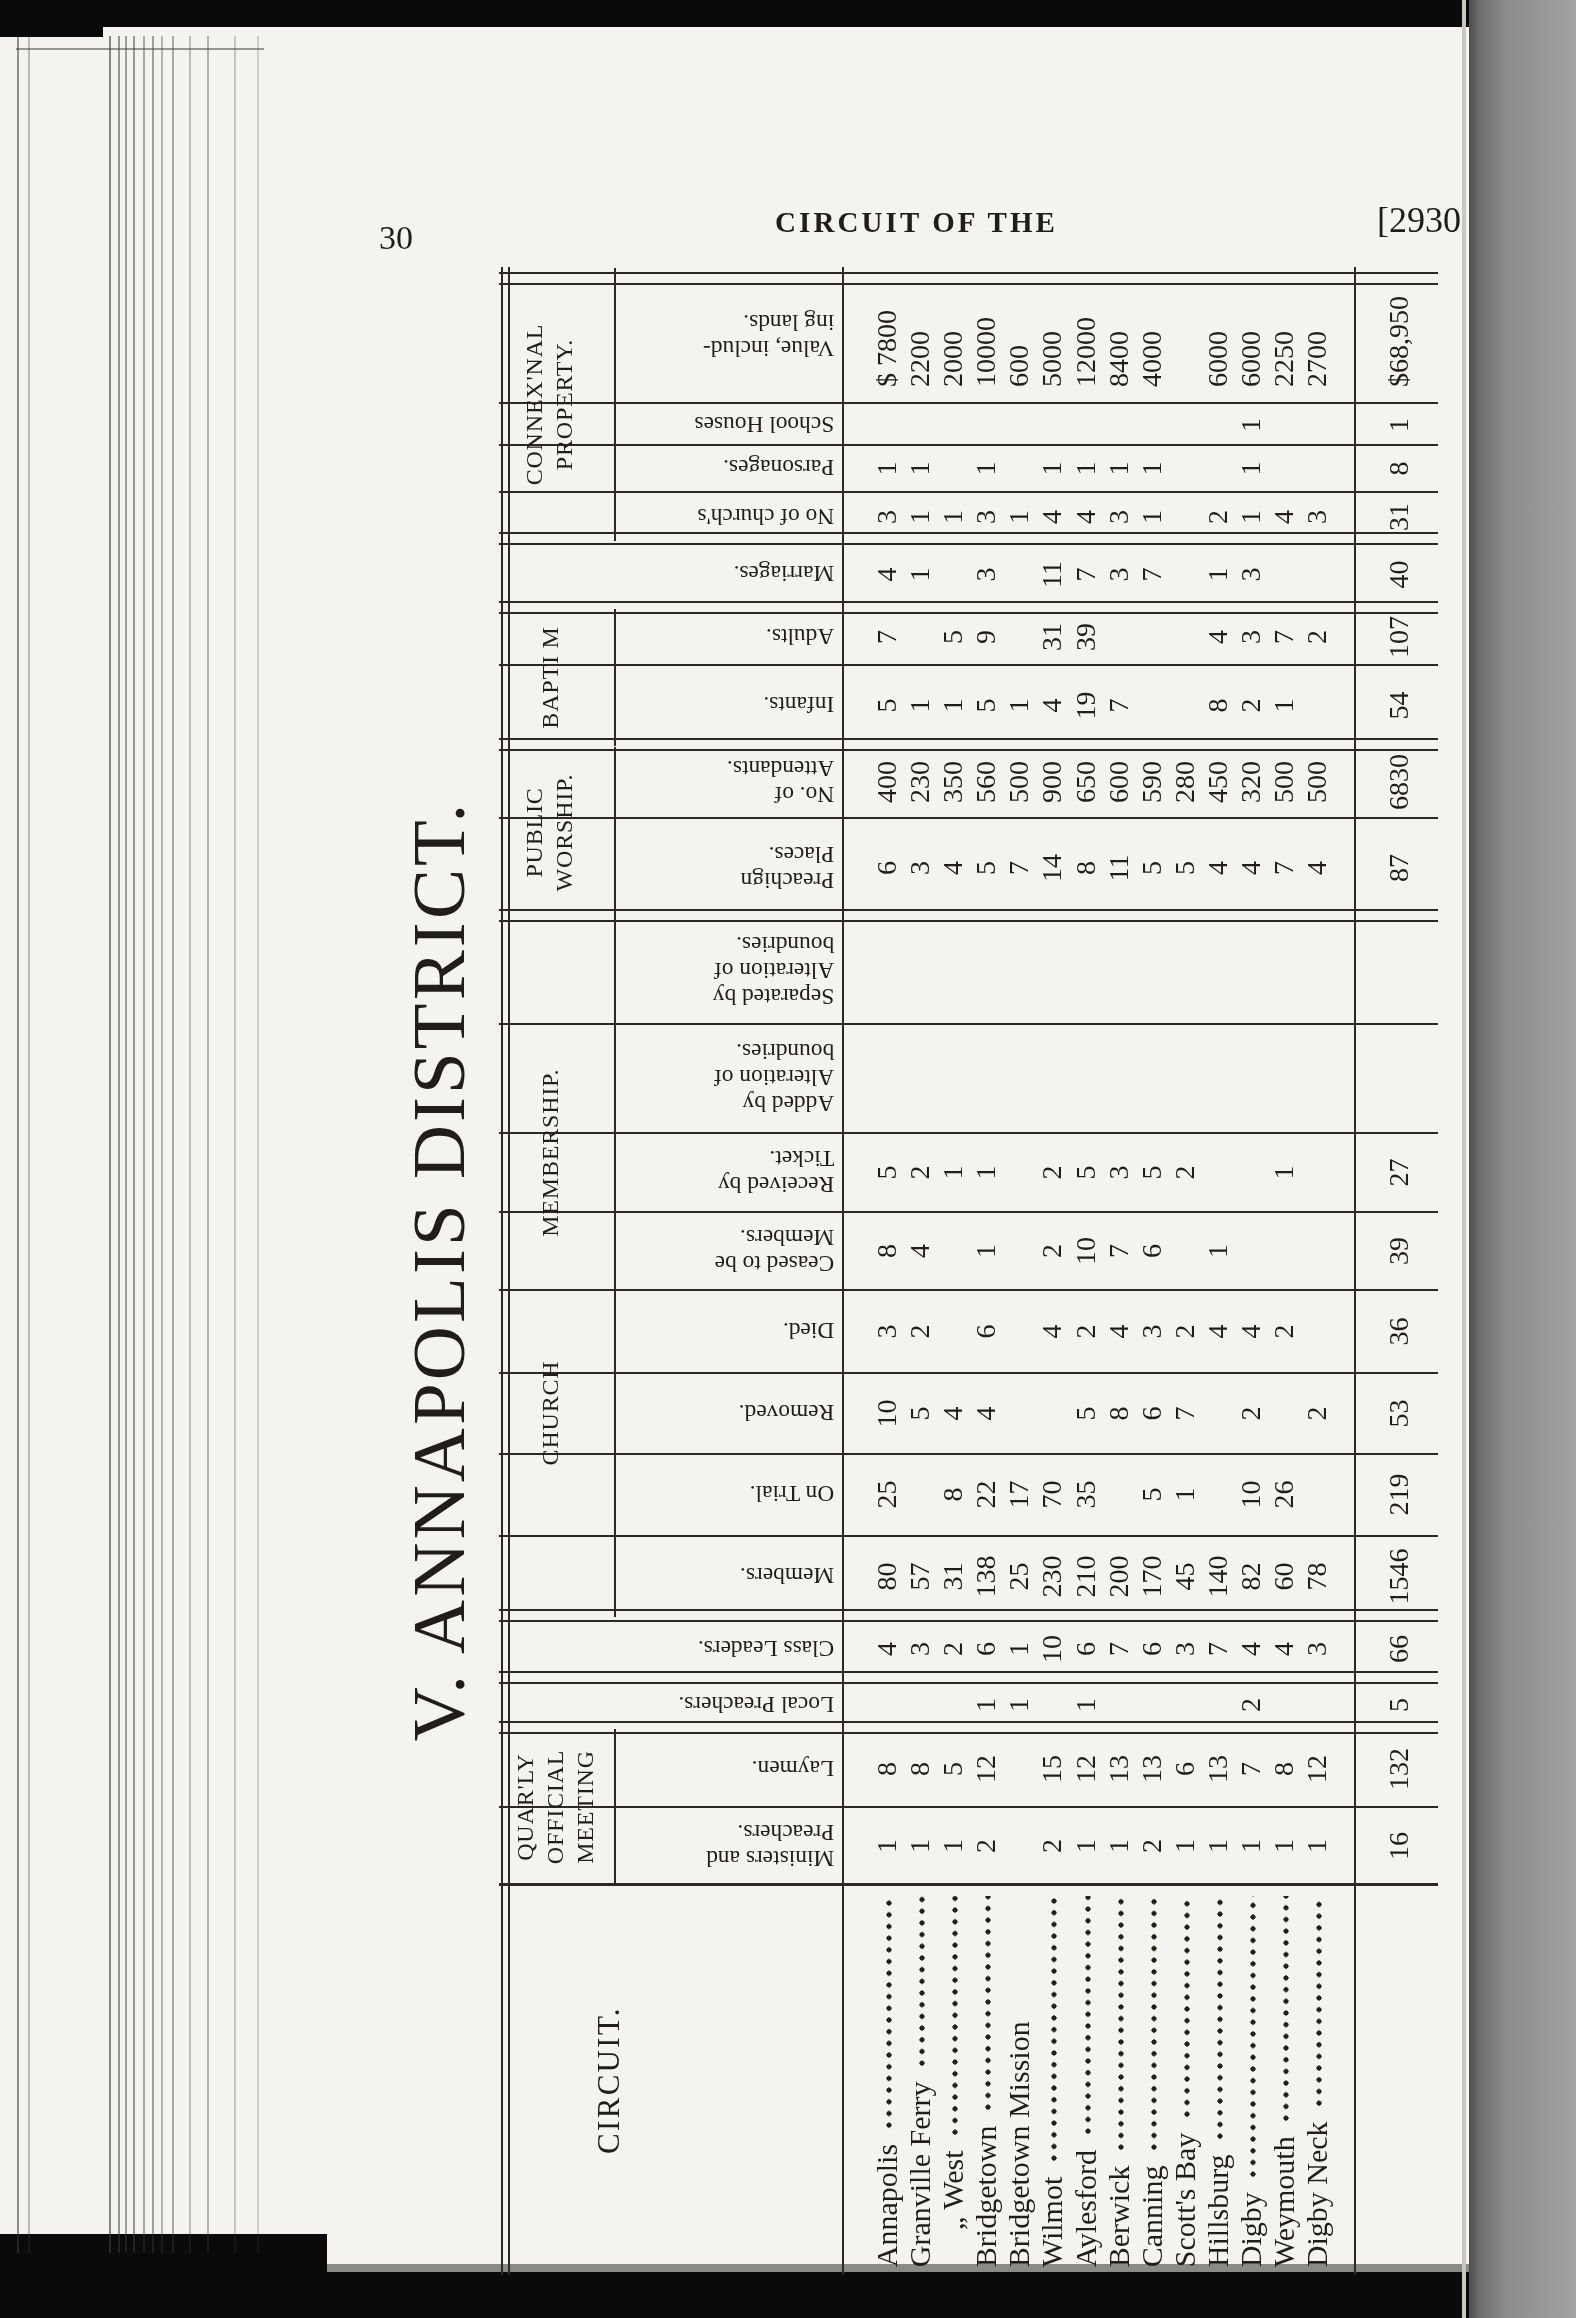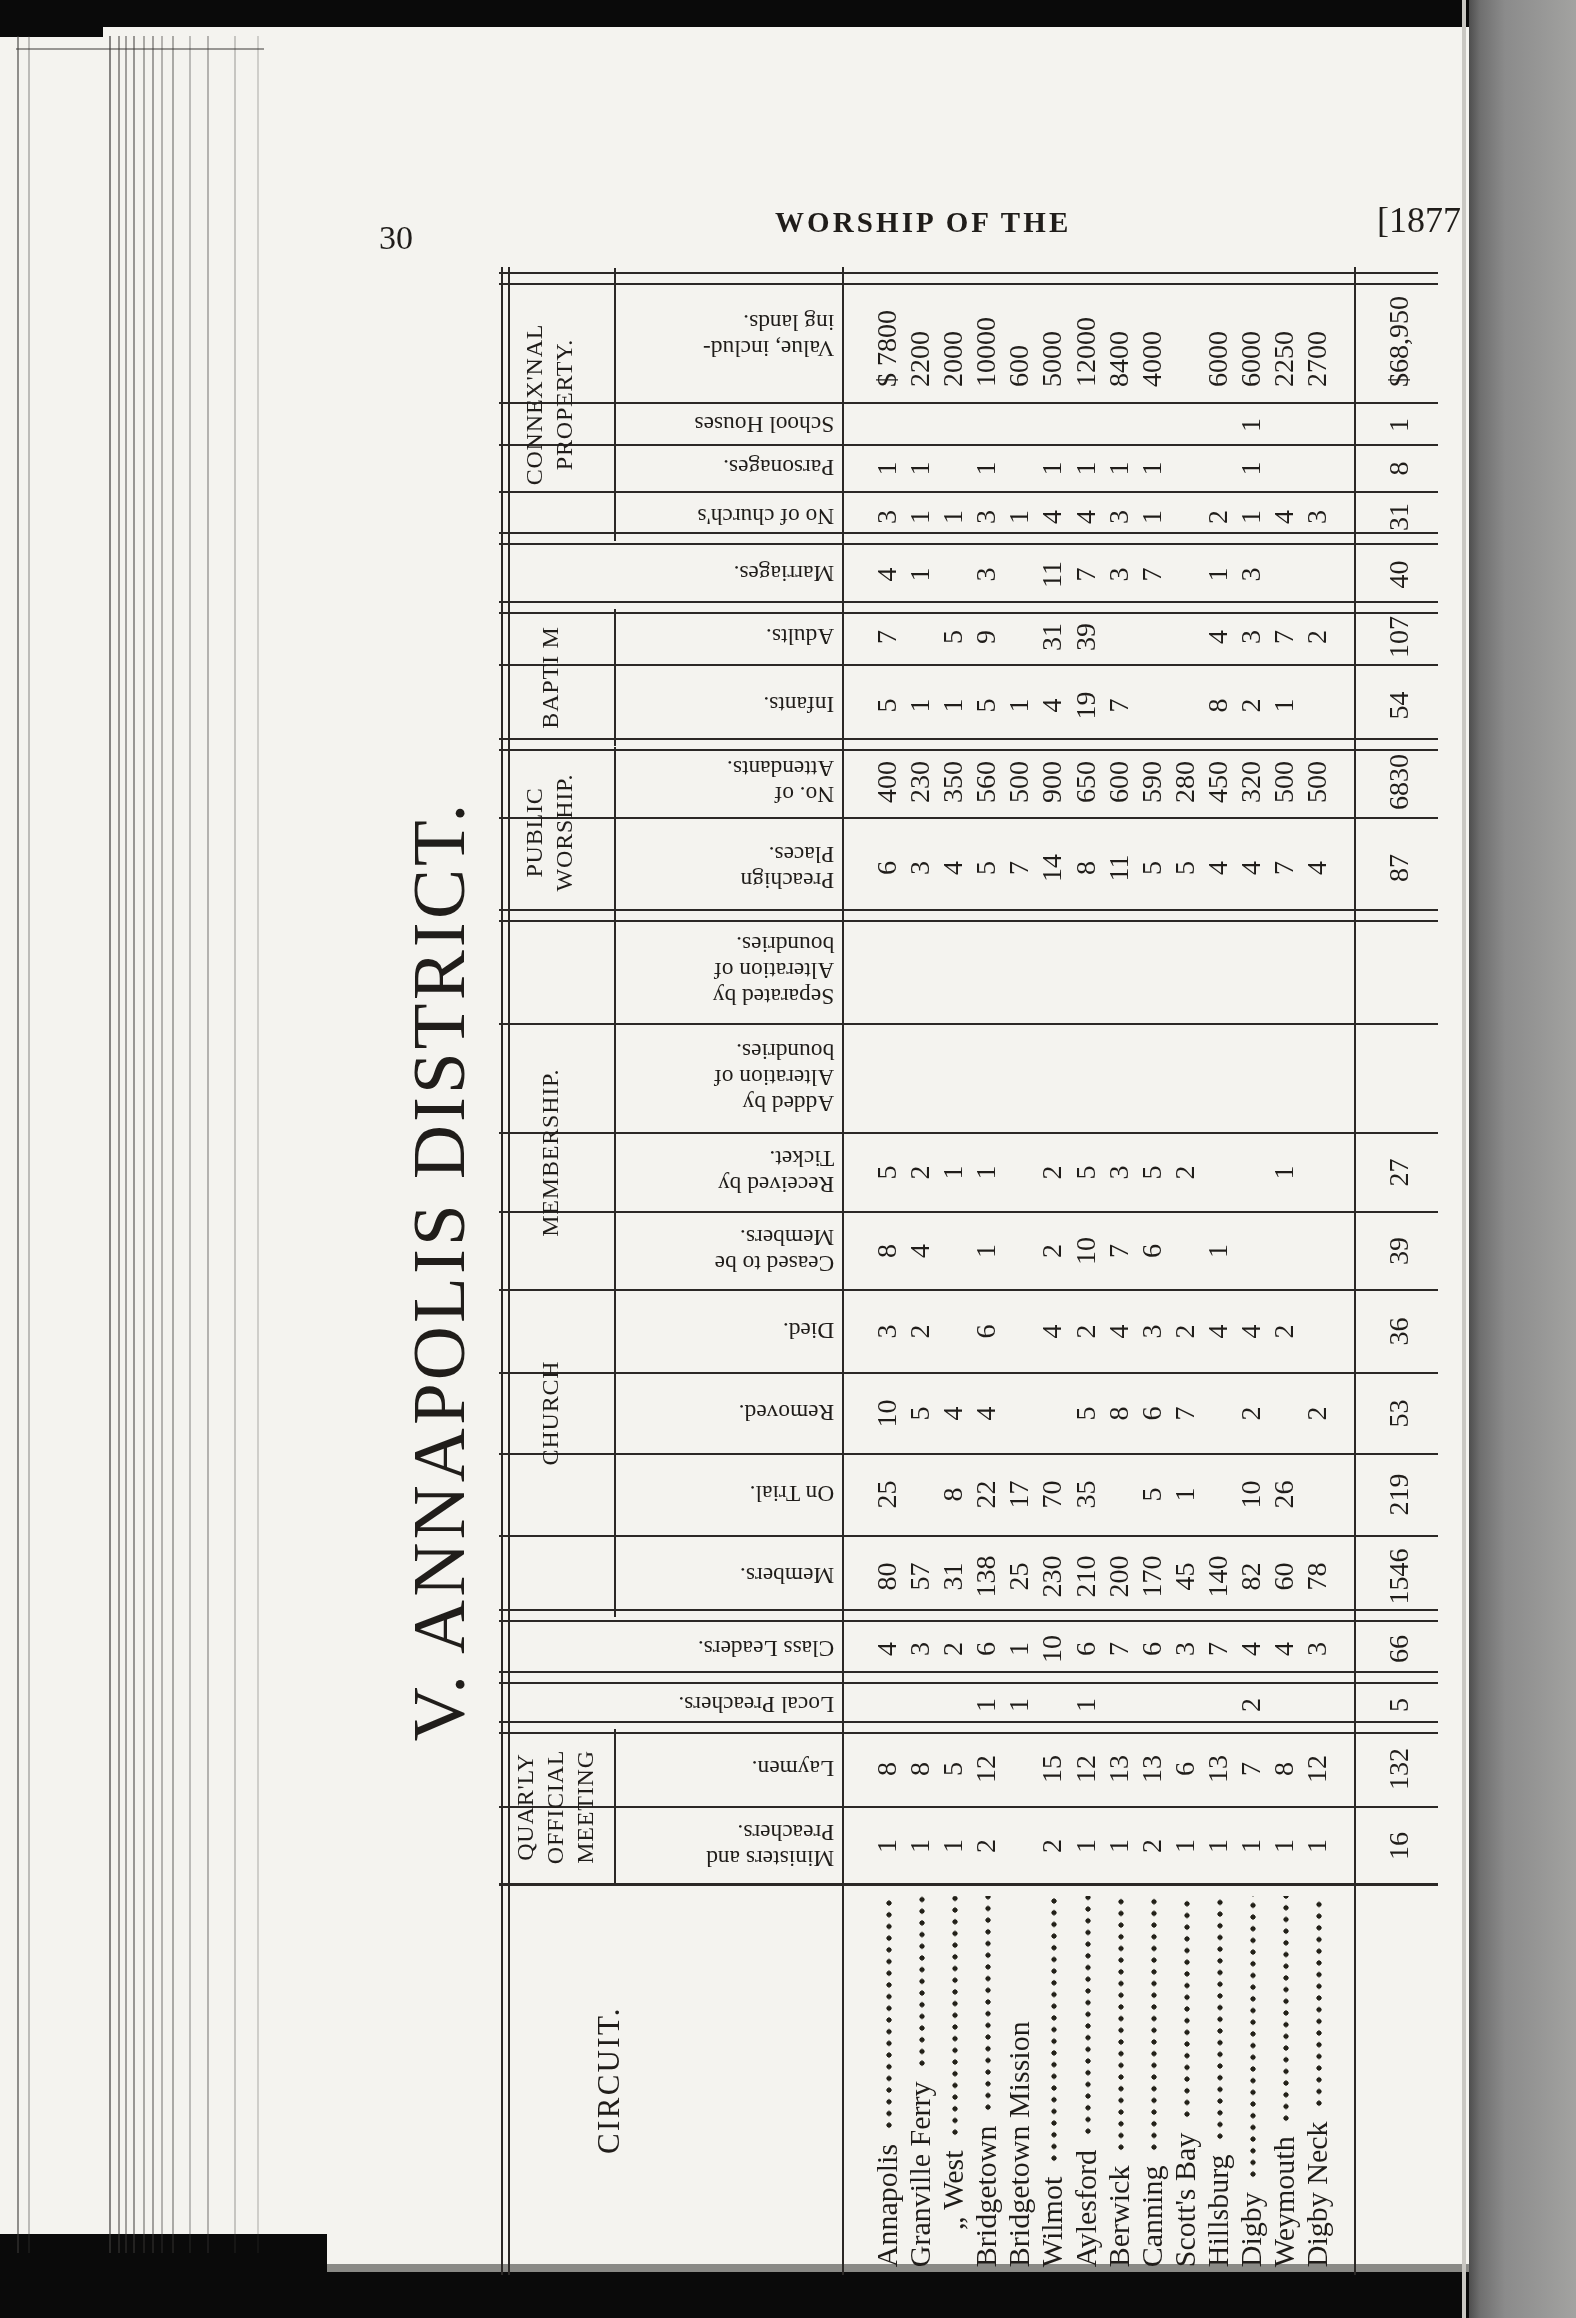--- a/index.html
+++ b/index.html
@@ -69,22 +69,22 @@
     <div class="pedge" style="left: 161px; top: 36px; height: 2217px; opacity: 0.35;"></div>
     <div class="pedge" style="left: 172px; top: 36px; height: 2217px; opacity: 0.4;"></div>
     <div class="pedge" style="left: 189px; top: 36px; height: 2217px; opacity: 0.3;"></div>
     <div class="pedge" style="left: 207px; top: 36px; height: 2217px; opacity: 0.35;"></div>
     <div class="pedge" style="left: 234px; top: 36px; height: 2217px; opacity: 0.25;"></div>
     <div class="pedge" style="left: 257px; top: 36px; height: 2217px; opacity: 0.2;"></div>
     <div class="pedge-h" style="left: 15.6px; top: 48px; width: 248px; opacity: 0.5;"></div>
   </div>
 
 <div class="pghead" id="page-number">30</div>
-<div class="pghead" id="running-title">WORSHIP OF THE</div>
-<div class="pghead" id="year-ref">[1877</div>
+<div class="pghead" id="running-title">CIRCUIT OF THE</div>
+<div class="pghead" id="year-ref">[2930</div>
 
 <div id="rotwrap">
   <div id="district-title">V. ANNAPOLIS DISTRICT.</div>
   <div id="xtable">
       <div class="vr thick" style="left: 389px;"></div>
       <div class="vr" style="left: 467px;"></div>
       <div class="vr dbl" style="left: 541px;"></div>
       <div class="vr dbl" style="left: 591px;"></div>
       <div class="vr dbl" style="left: 653px;"></div>
       <div class="vr" style="left: 738px;"></div>

